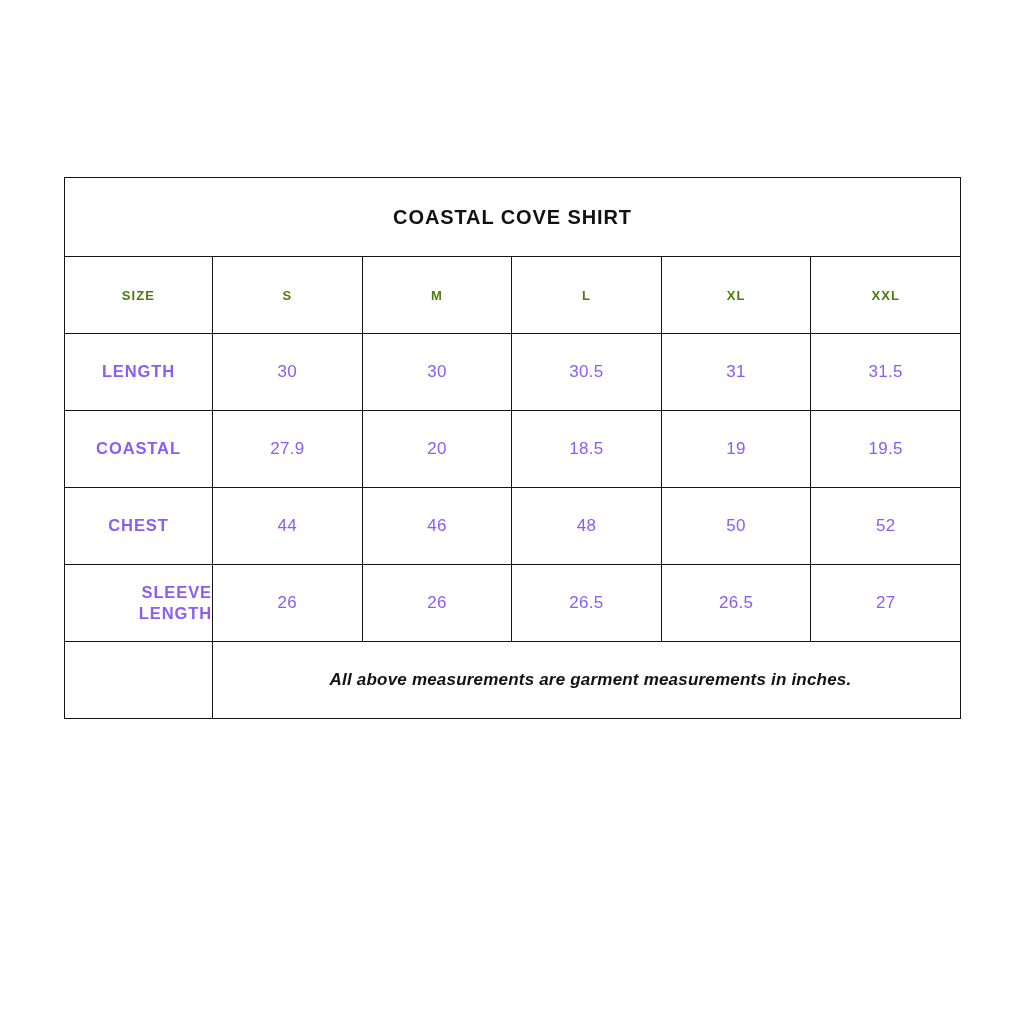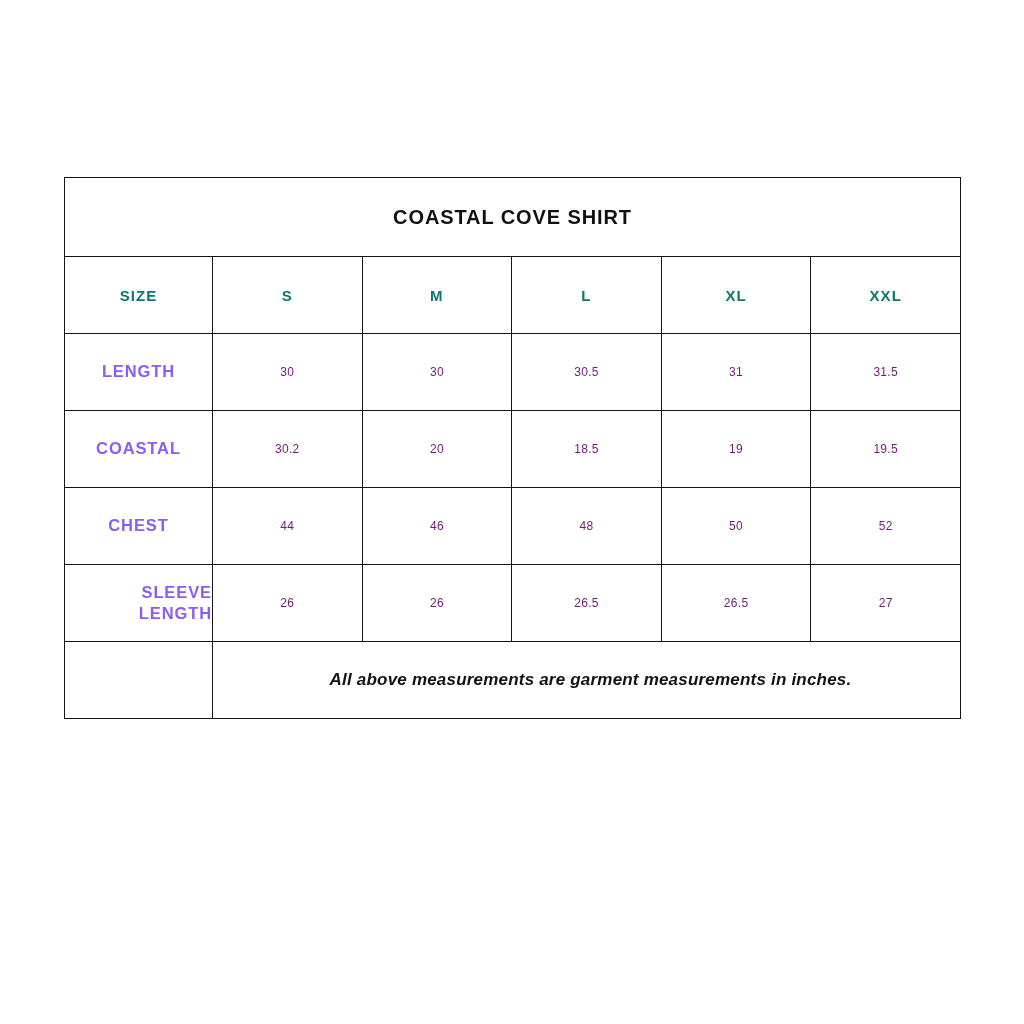--- a/index.html
+++ b/index.html
@@ -41,40 +41,40 @@
     font-size: 20px;
     font-weight: bold;
     letter-spacing: 0.9px;
     color: #111111;
   }
   .col-label { width: 148px; }
   .col-size  { width: 149.6px; }
 
   .head-row td {
     height: 76px;
-    font-size: 15px;
+    font-size: 13px;
     font-weight: bold;
     letter-spacing: 1.1px;
-    color: #0f766e;
+    color: #4d7c0f;
   }
   .row-label {
     font-size: 16.5px;
     font-weight: bold;
     letter-spacing: 0.9px;
     color: #8b5cf6;
     line-height: 1.28;
     padding: 0 6px;
   }
   .data-row td {
     height: 76px;
   }
   .val {
-    font-size: 12px;
+    font-size: 17px;
     font-weight: 400;
-    color: #701a75;
+    color: #8b5cf6;
     letter-spacing: 0.3px;
   }
   .note-row td {
     height: 76px;
     padding-left: 8px;
   }
   .note-text {
     font-size: 17px;
     font-weight: bold;
     font-style: italic;
@@ -122,21 +122,21 @@
         <td class="row-label">LENGTH</td>
         <td class="val">30</td>
         <td class="val">30</td>
         <td class="val">30.5</td>
         <td class="val">31</td>
         <td class="val">31.5</td>
       </tr>
 
       <tr class="data-row">
         <td class="row-label">COASTAL</td>
-        <td class="val">30.2</td>
+        <td class="val">27.9</td>
         <td class="val">20</td>
         <td class="val">18.5</td>
         <td class="val">19</td>
         <td class="val">19.5</td>
       </tr>
 
       <tr class="data-row">
         <td class="row-label">CHEST</td>
         <td class="val">44</td>
         <td class="val">46</td>

